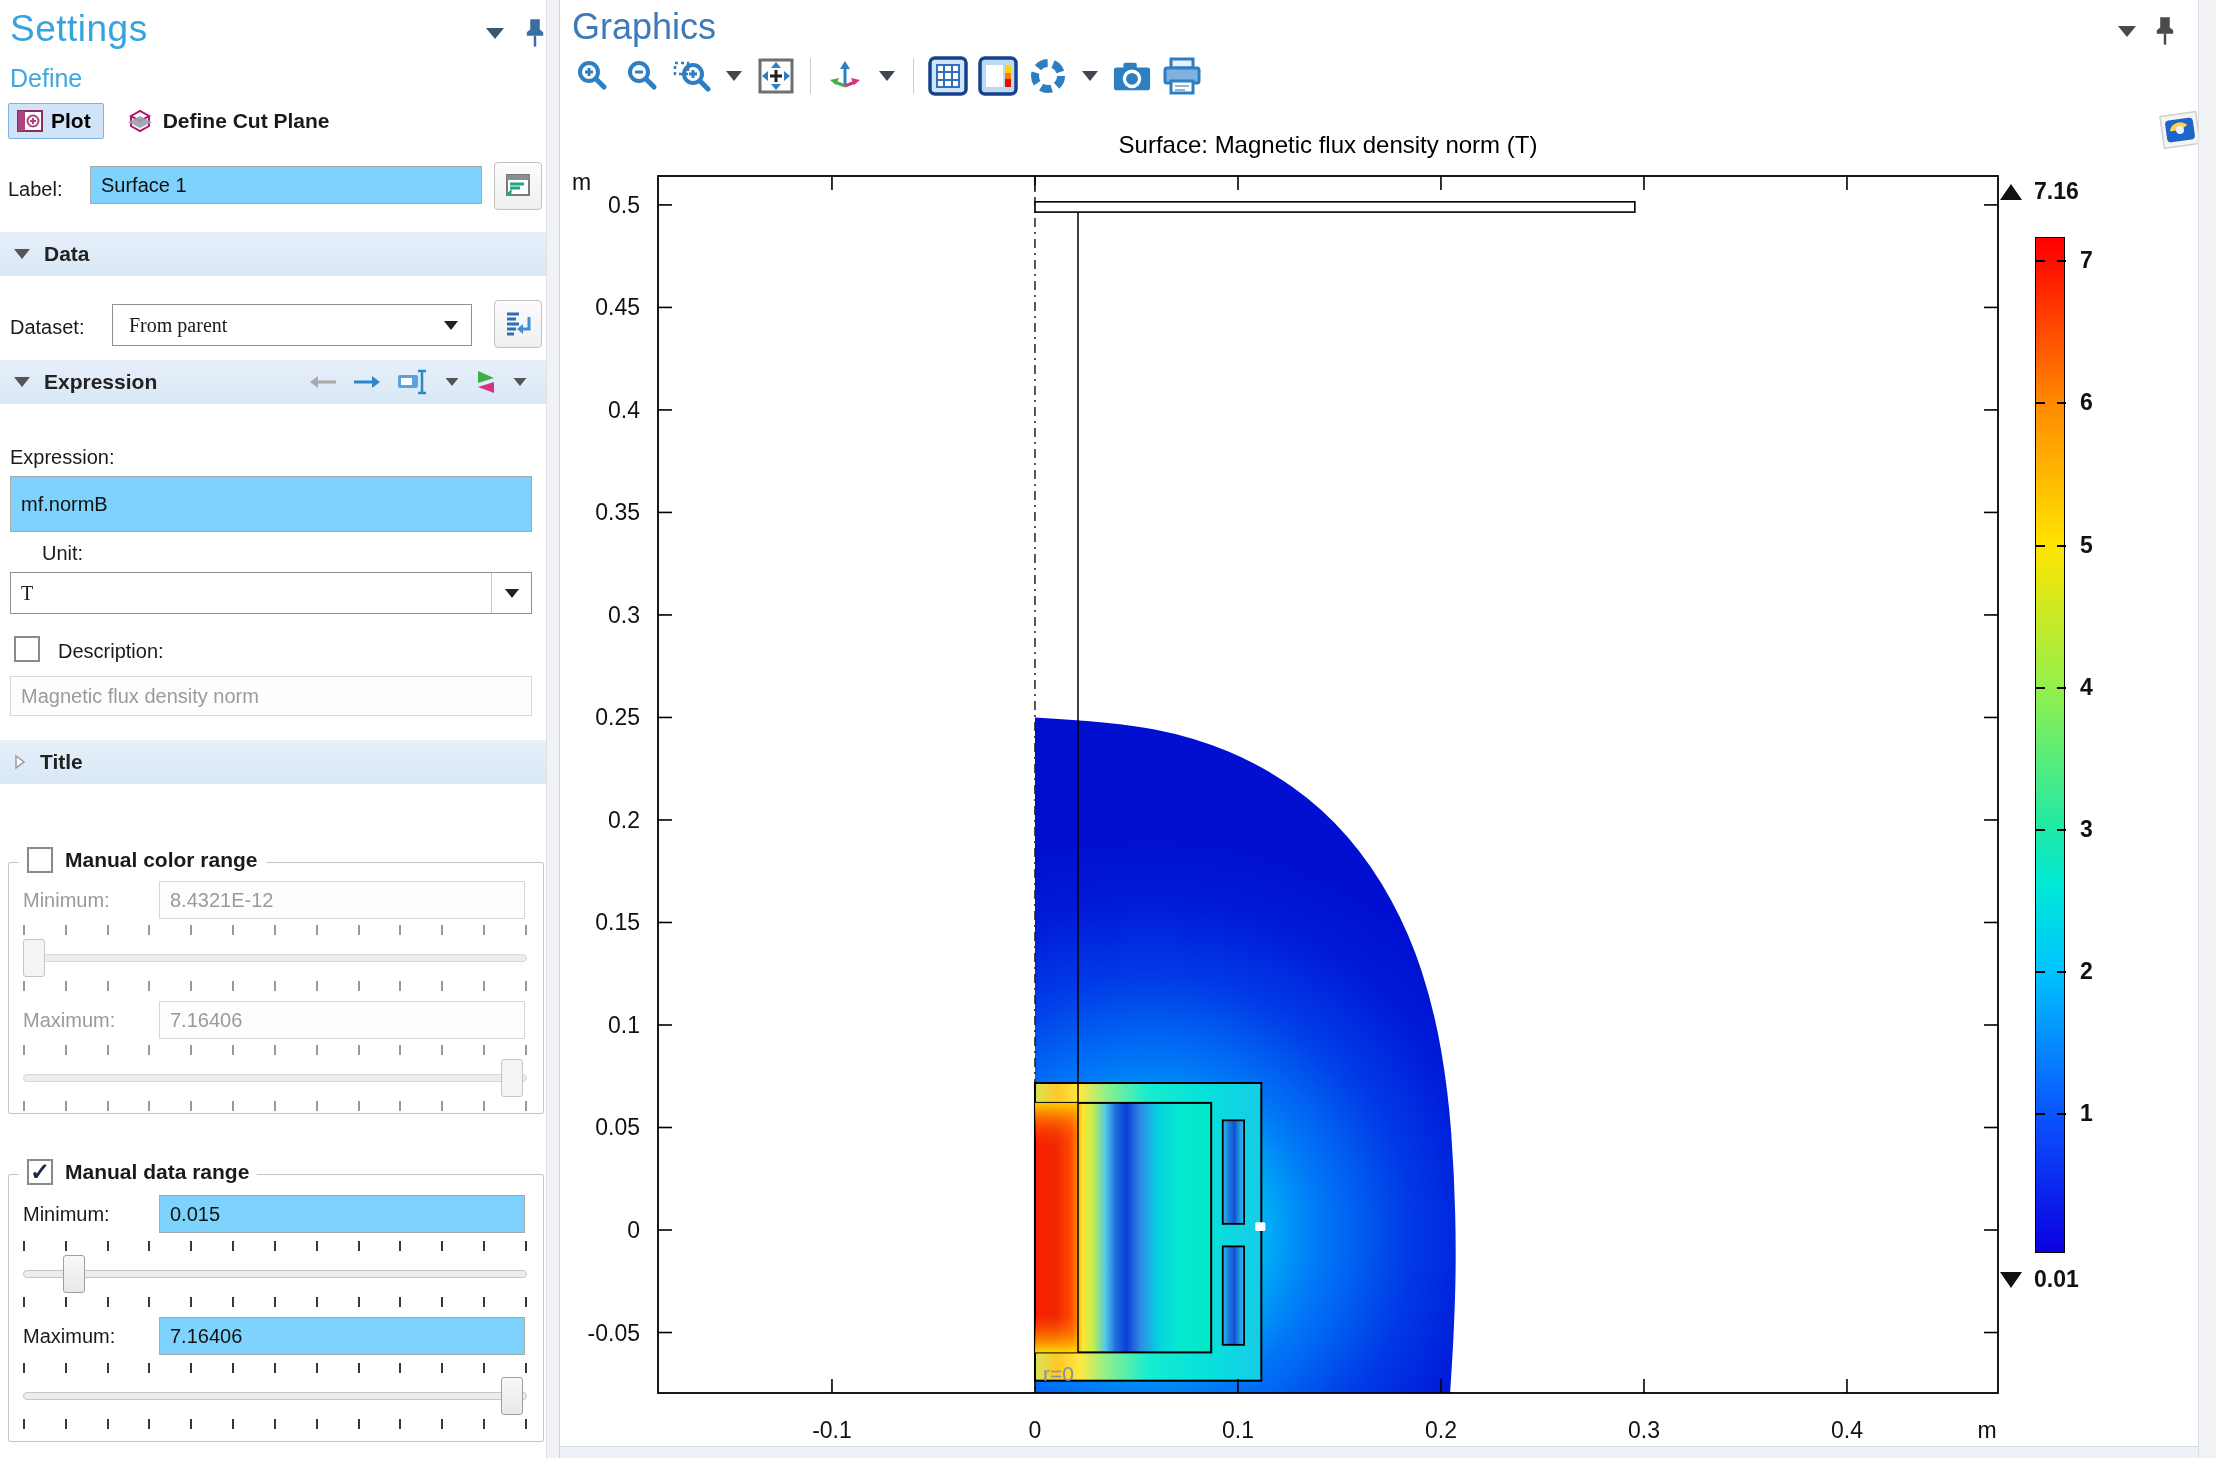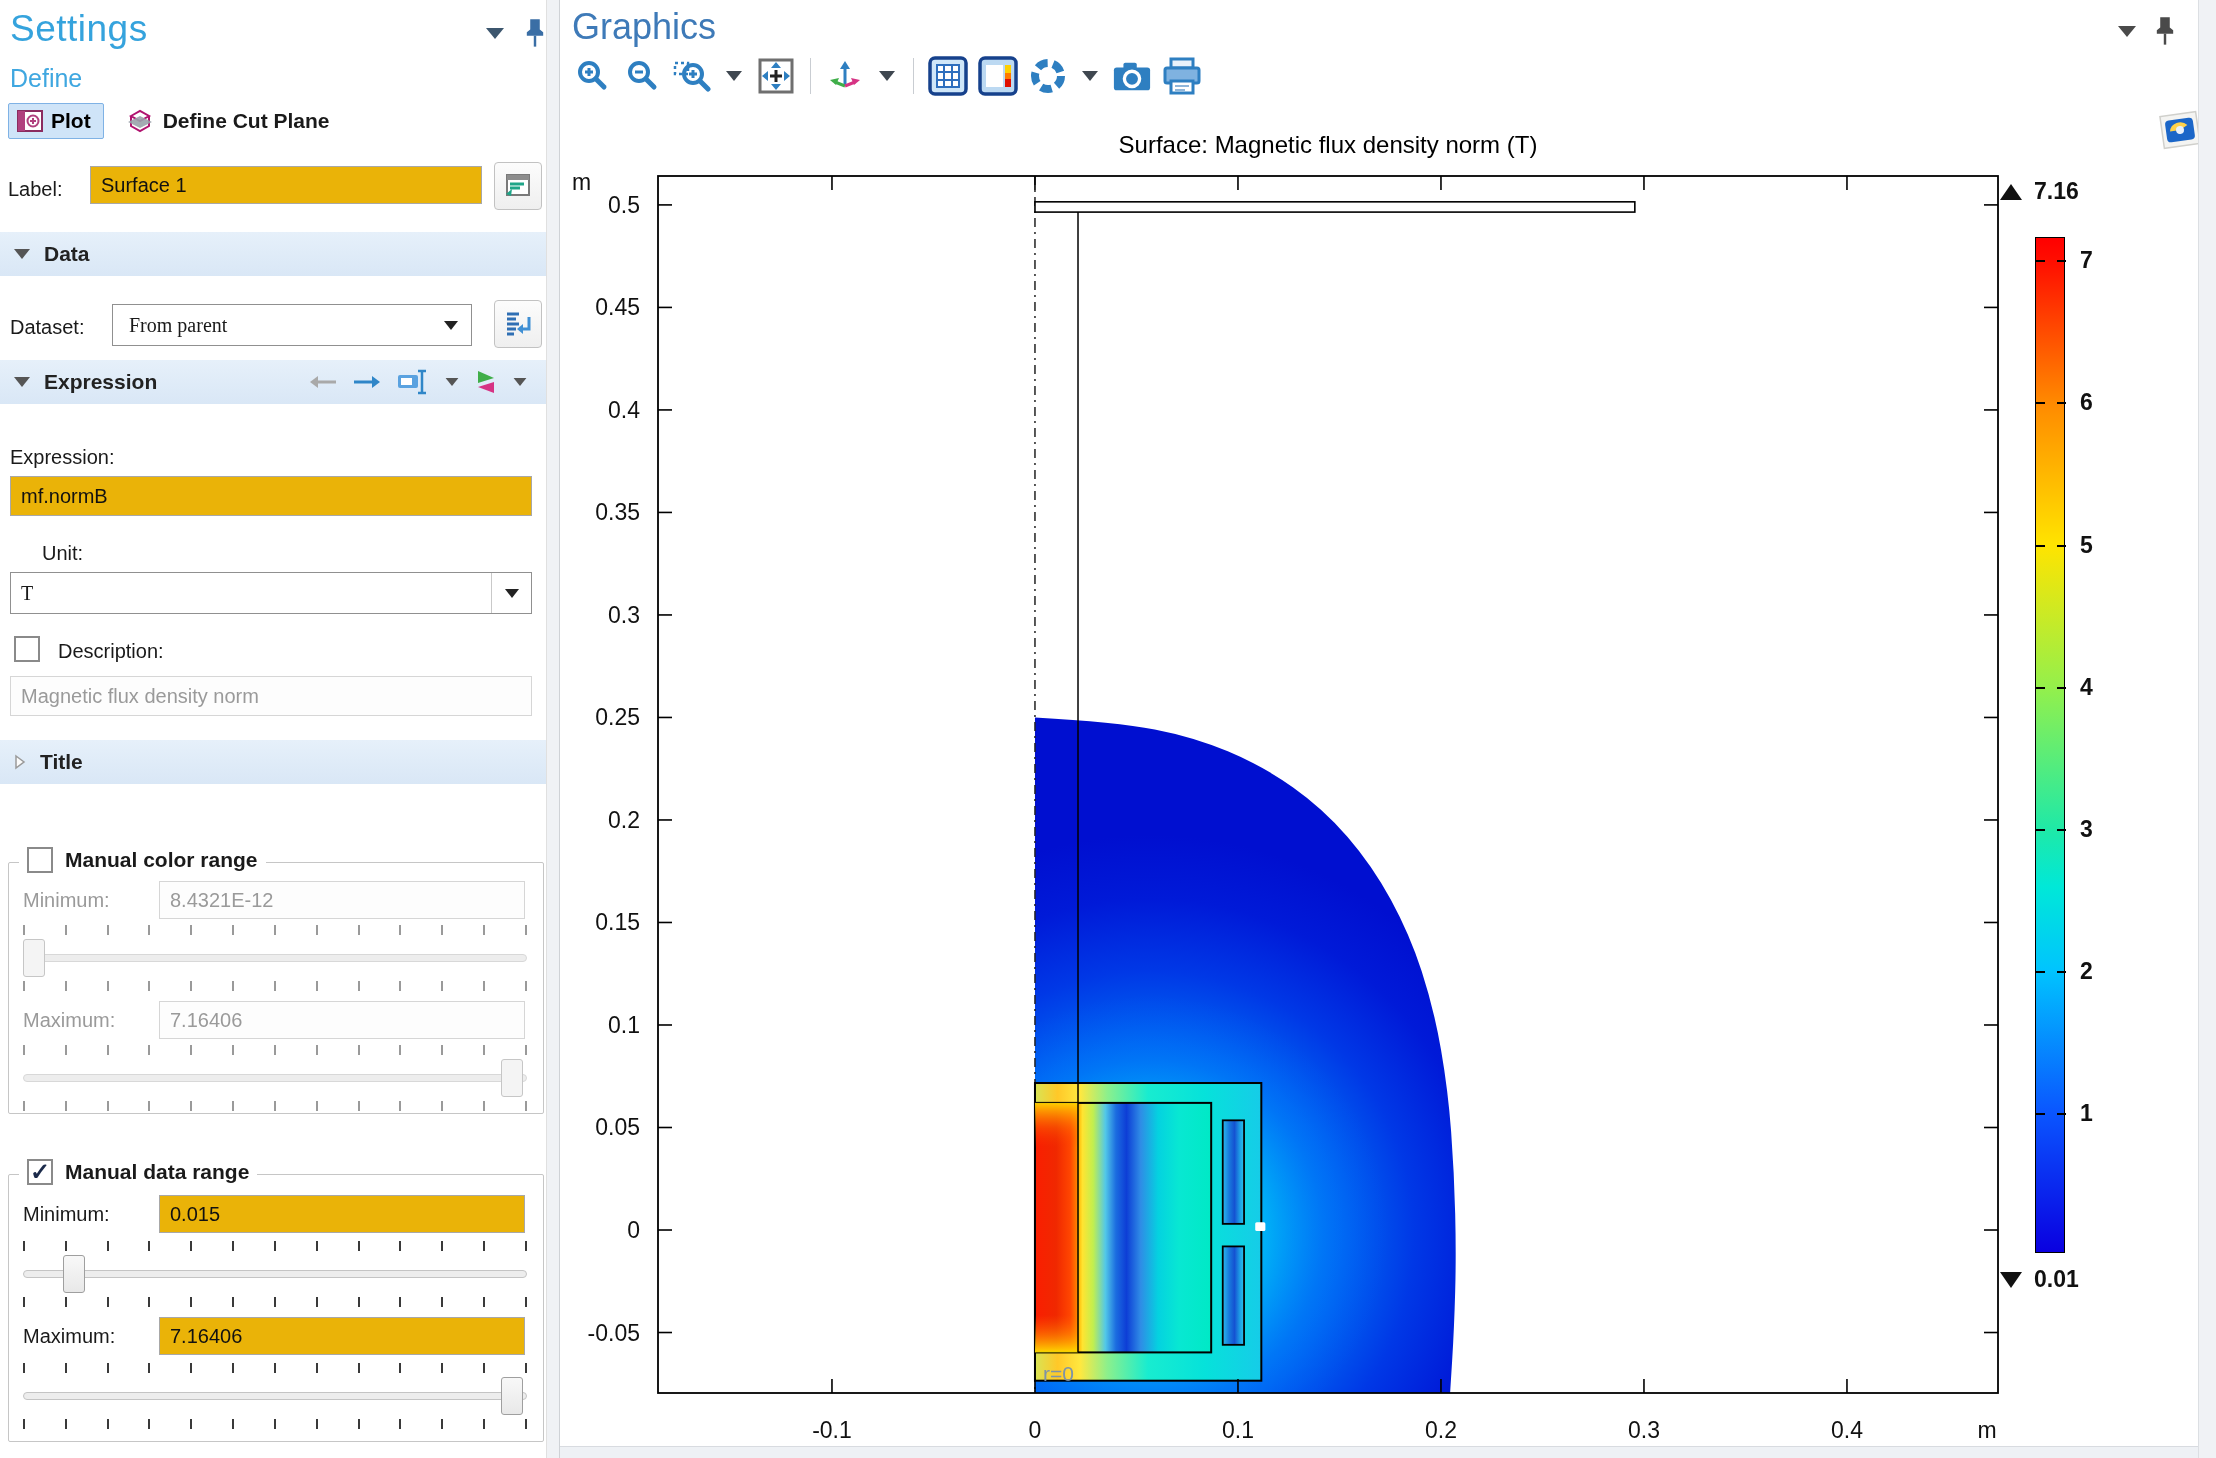--- a/index.html
+++ b/index.html
@@ -12,21 +12,21 @@
   .caret-dark { width:0; height:0; border-left:9px solid transparent; border-right:9px solid transparent; border-top:11px solid #3c566e; display:inline-block; }
   #settings-caret { position:absolute; left:486px; top:28px; }
   #settings-pin { position:absolute; left:524px; top:18px; }
   .s-sub { position:absolute; left:10px; top:64px; font-size:25px; color:#3fa7e0; }
 
   .btnrow { position:absolute; left:8px; top:100px; height:42px; display:flex; align-items:center; gap:14px; }
   .plotbtn { display:flex; align-items:center; gap:8px; padding:5px 12px 5px 8px; background:#cfe4f8; border:1px solid #7fb2e5; border-radius:2px; font-size:21px; font-weight:700; cursor:default; }
   .cutbtn  { display:flex; align-items:center; gap:8px; padding:5px 6px; background:transparent; border:1px solid transparent; font-size:21px; font-weight:700; }
 
   .rowlabel { font-size:20px; color:#1a1a1a; }
-  .txt { border:1px solid #a8a8a8; background:#eab308; font-size:20px; padding:0 10px; font-family:"Liberation Sans",sans-serif; color:#111; }
+  .txt { border:1px solid #a8a8a8; background:#7dd3fc; font-size:20px; padding:0 10px; font-family:"Liberation Sans",sans-serif; color:#111; }
   .txt:disabled, .txt.dis { border-color:#d6d6d6; color:#9a9a9a; background:#fdfdfd; }
   #label-row-label { position:absolute; left:8px; top:178px;text-align:center; }
   #label-input { position:absolute; left:90px; top:166px; width:392px; height:38px; }
   .sq-btn { position:absolute; width:48px; height:48px; background:linear-gradient(#fcfcfc,#efefef); border:1px solid #c2c2c2; border-radius:4px; display:flex; align-items:center; justify-content:center; }
   #label-note-btn { left:494px; top:162px; }
   #dataset-src-btn { left:494px; top:300px; }
 
   .secband { position:absolute; left:0; width:546px; height:44px; background:linear-gradient(#e6f0fa,#d9e7f6); display:flex; align-items:center; font-size:21px; font-weight:700; color:#222; }
   .secband .tri { margin:0 14px 0 14px; }
   .tri-exp { width:0; height:0; border-left:8px solid transparent; border-right:8px solid transparent; border-top:10px solid #555; }
@@ -35,21 +35,21 @@
   .combo { position:absolute; border:1px solid #909090; background:#fff; font-size:20px; display:flex; align-items:center; }
   .combo .val { flex:1; padding-left:16px;font-family:Liberation Serif, serif; }
   .combo .arr { width:40px; display:flex; align-items:center; justify-content:center; align-self:stretch; }
   .combo .arr.sep { border-left:1px solid #c9c9c9; }
   .arr-tri { width:0; height:0; border-left:7px solid transparent; border-right:7px solid transparent; border-top:9px solid #222; }
   #dataset-combo { left:112px; top:304px; width:360px; height:42px; }
 
   .exp-icons { position:absolute; right:18px; top:0; height:44px; display:flex; align-items:center; gap:14px; }
 
   #expression-label { position:absolute; left:10px; top:446px; }
-  #expression-input { position:absolute; left:10px; top:476px; width:522px; height:40px; }
+  #expression-input { position:absolute; left:10px; top:476px; width:522px; height:56px; }
   #unit-label { position:absolute; left:10px; top:542px;margin-left:32px; }
   #unit-combo { left:10px; top:572px; width:522px; height:42px; }
 
   .cb { width:26px; height:26px; border:2px solid #8a8a8a; background:#fff; display:inline-flex; align-items:center; justify-content:center; font-size:24px; font-weight:700; color:#1b2a4a; line-height:1; }
   #desc-cb { position:absolute; left:14px; top:636px; }
   #desc-label { position:absolute; left:58px; top:640px; }
   #desc-input { position:absolute; left:10px; top:676px; width:522px; height:40px; }
 
   .fieldset { position:absolute; left:8px; width:536px; border:1px solid #c6c6c6; border-radius:2px; }
   .fs-legend { position:absolute; top:-16px; left:10px; background:#fff; padding:0 8px; display:flex; align-items:center; gap:12px; font-size:21px; font-weight:700; }

